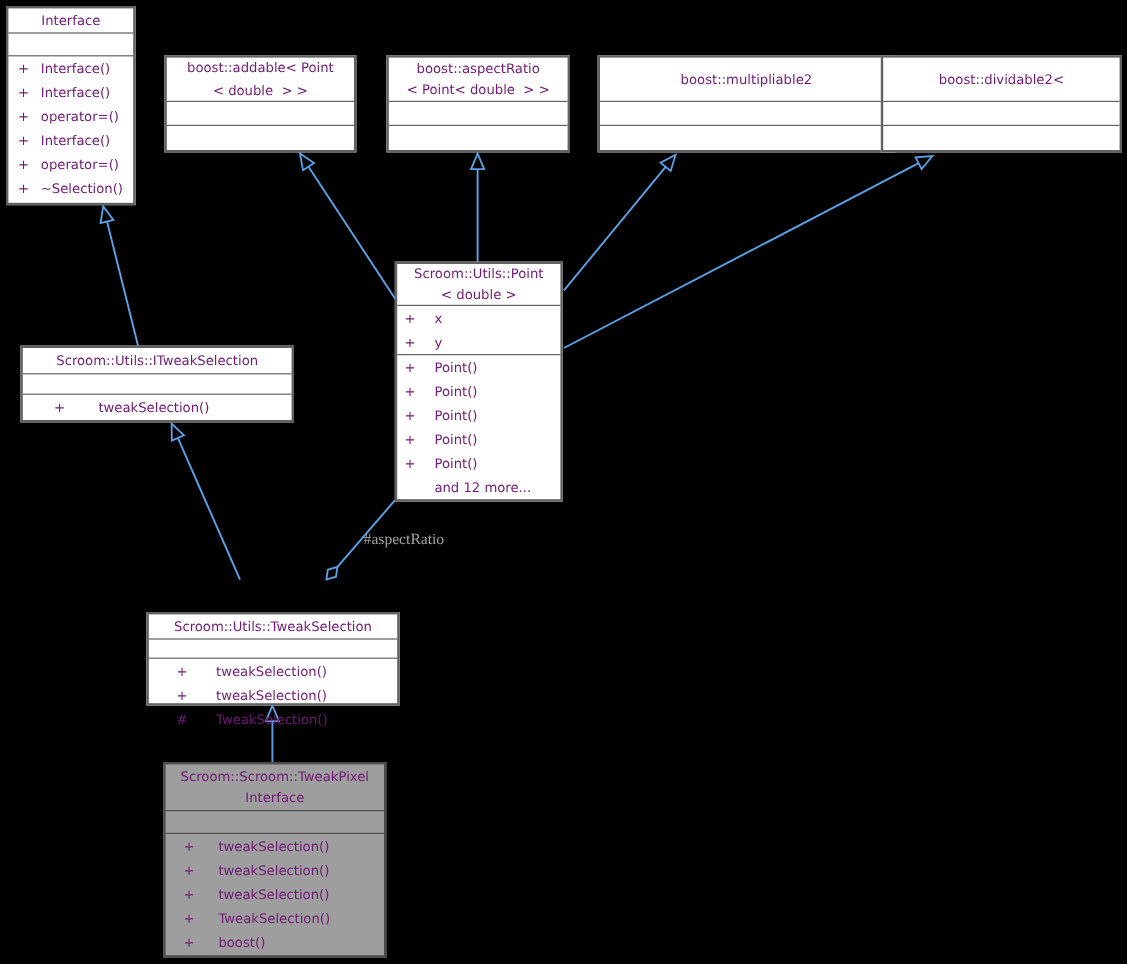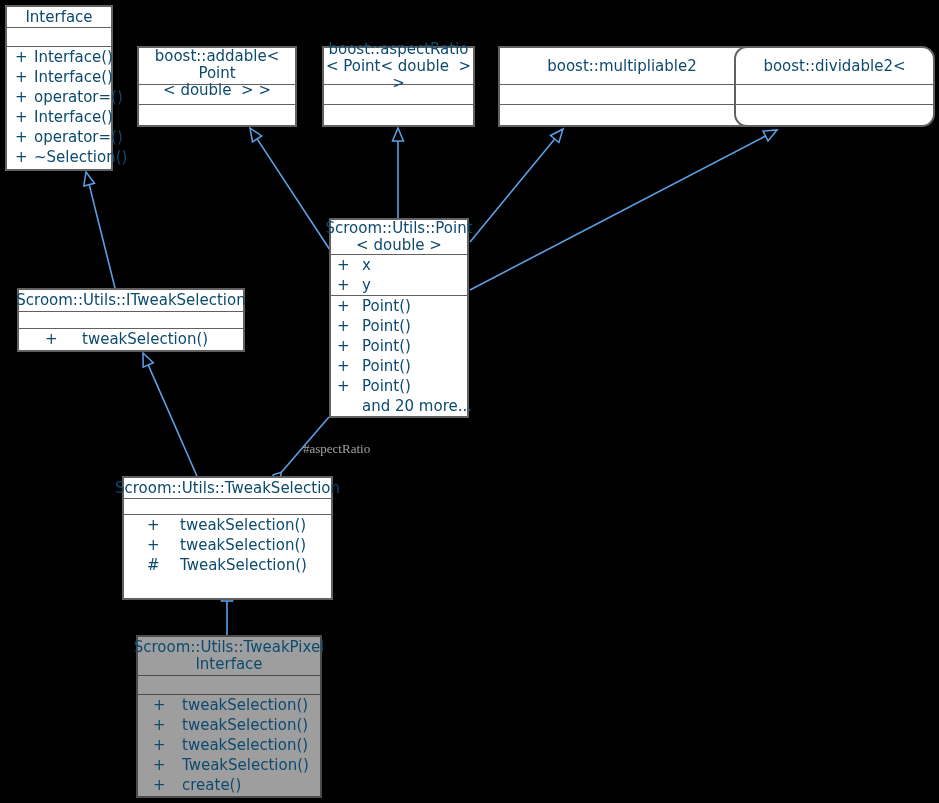--- a/index.html
+++ b/index.html
@@ -13,21 +13,21 @@
   html,body{margin:0;padding:0;background:var(--bg);}
   .stage{
     position:relative;width:939px;height:803px;background:var(--bg);
     overflow:hidden;font-family:"DejaVu Sans", sans-serif;
   }
   .edges{position:absolute;left:0;top:0;}
   .edges line{stroke:var(--edge);stroke-width:1.6;}
   .edges polygon{fill:var(--bg);stroke:var(--edge);stroke-width:1.5;stroke-linejoin:miter;}
   .cls{
     position:absolute;background:var(--fill);border:2px solid var(--border);
-    box-sizing:border-box;color:#0c4a6e;font-size:15px;cursor:pointer;
+    box-sizing:border-box;color:#701a75;font-size:11px;cursor:pointer;
   }
   .cls.gray{background:var(--hifill);border-color:#4c4c4c;}
   .ctitle{
     display:flex;flex-direction:column;align-items:center;justify-content:center;
     border-bottom:1px solid var(--border);text-align:center;line-height:17px;
     white-space:pre-wrap;
   }
   .gray .ctitle{border-color:#4c4c4c;}
   .sect{border-bottom:1px solid var(--border);box-sizing:border-box;}
   .gray .sect{border-color:#4c4c4c;}
@@ -120,65 +120,65 @@
     <div class="sect" style="height:20px;"></div>
     <div class="sect last" style="height:19px;"></div>
   </div>
 
   <div class="cls" style="left:498px;top:46px;width:248px;height:81px;">
     <div class="ctitle" style="height:36px;"><span>boost::multipliable2</span></div>
     <div class="sect" style="height:20px;"></div>
     <div class="sect last" style="height:19px;"></div>
   </div>
 
-  <div class="cls" style="left:734px;top:46px;width:201px;height:81px;border-radius:13px;">
+  <div class="cls" style="left:734px;top:46px;width:201px;height:81px;">
     <div class="ctitle" style="height:36px;"><span>boost::dividable2&lt;</span></div>
     <div class="sect" style="height:20px;"></div>
     <div class="sect last" style="height:19px;"></div>
   </div>
 
   <div class="cls b-point" style="left:329px;top:218px;width:140px;height:200px;">
     <div class="ctitle" style="height:34px;"><span>Scroom::Utils::Point</span><span>&lt; double &gt;</span></div>
     <div class="sect">
       <div class="mrow"><span class="mv">+</span><span class="mn">x</span></div>
       <div class="mrow"><span class="mv">+</span><span class="mn">y</span></div>
     </div>
     <div class="sect last">
       <div class="mrow"><span class="mv">+</span><span class="mn">Point()</span></div>
       <div class="mrow"><span class="mv">+</span><span class="mn">Point()</span></div>
       <div class="mrow"><span class="mv">+</span><span class="mn">Point()</span></div>
       <div class="mrow"><span class="mv">+</span><span class="mn">Point()</span></div>
       <div class="mrow"><span class="mv">+</span><span class="mn">Point()</span></div>
-      <div class="mrow"><span class="mv"></span><span class="mn">and 20 more...</span></div>
+      <div class="mrow"><span class="mv"></span><span class="mn">and 12 more...</span></div>
     </div>
   </div>
 
   <div class="cls b-itweak" style="left:17px;top:288px;width:228px;height:64px;">
     <div class="ctitle" style="height:21px;">Scroom::Utils::ITweakSelection</div>
     <div class="sect" style="height:17px;"></div>
     <div class="sect last">
       <div class="mrow"><span class="mv">+</span><span class="mn">tweakSelection()</span></div>
     </div>
   </div>
 
-  <div class="cls b-tweak" style="left:122px;top:476px;width:211px;height:124px;">
+  <div class="cls b-tweak" style="left:122px;top:510px;width:211px;height:78px;">
     <div class="ctitle" style="height:20px;">Scroom::Utils::TweakSelection</div>
     <div class="sect" style="height:16px;"></div>
     <div class="sect last">
       <div class="mrow"><span class="mv">+</span><span class="mn">tweakSelection()</span></div>
       <div class="mrow"><span class="mv">+</span><span class="mn">tweakSelection()</span></div>
       <div class="mrow"><span class="mv">#</span><span class="mn">TweakSelection()</span></div>
     </div>
   </div>
 
   <div class="cls gray b-pixel" style="left:136px;top:635px;width:186px;height:163px;">
-    <div class="ctitle" style="height:38px;"><span>Scroom::Utils::TweakPixel</span><span>Interface</span></div>
+    <div class="ctitle" style="height:38px;"><span>Scroom::Scroom::TweakPixel</span><span>Interface</span></div>
     <div class="sect" style="height:19px;"></div>
     <div class="sect last">
       <div class="mrow"><span class="mv">+</span><span class="mn">tweakSelection()</span></div>
       <div class="mrow"><span class="mv">+</span><span class="mn">tweakSelection()</span></div>
       <div class="mrow"><span class="mv">+</span><span class="mn">tweakSelection()</span></div>
       <div class="mrow"><span class="mv">+</span><span class="mn">TweakSelection()</span></div>
-      <div class="mrow"><span class="mv">+</span><span class="mn">create()</span></div>
+      <div class="mrow"><span class="mv">+</span><span class="mn">boost()</span></div>
     </div>
   </div>
 
 </div>
 
 </body></html>

